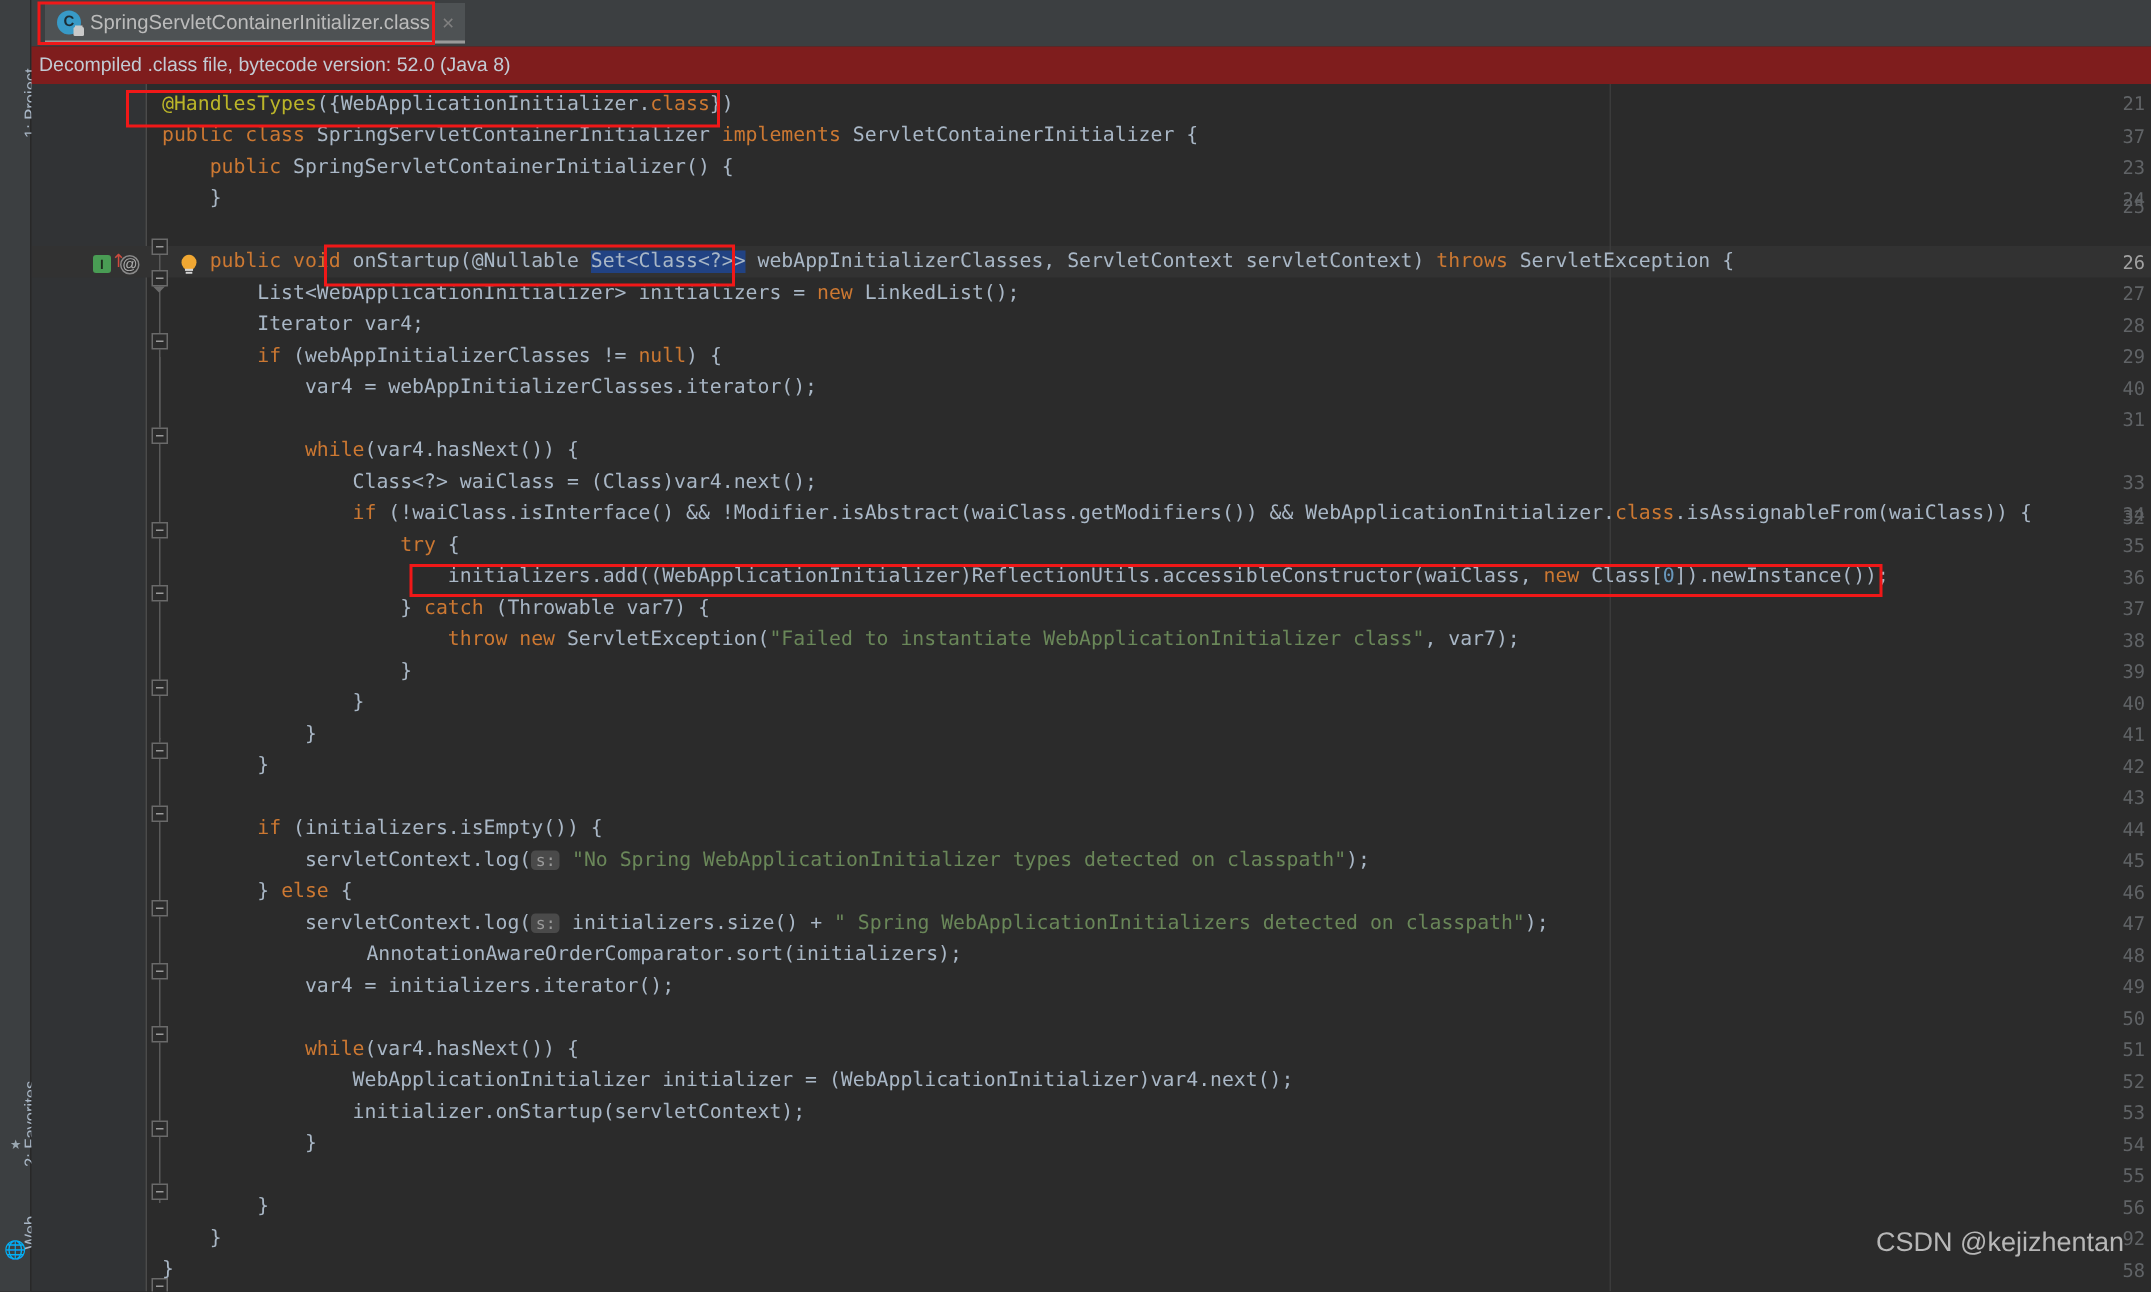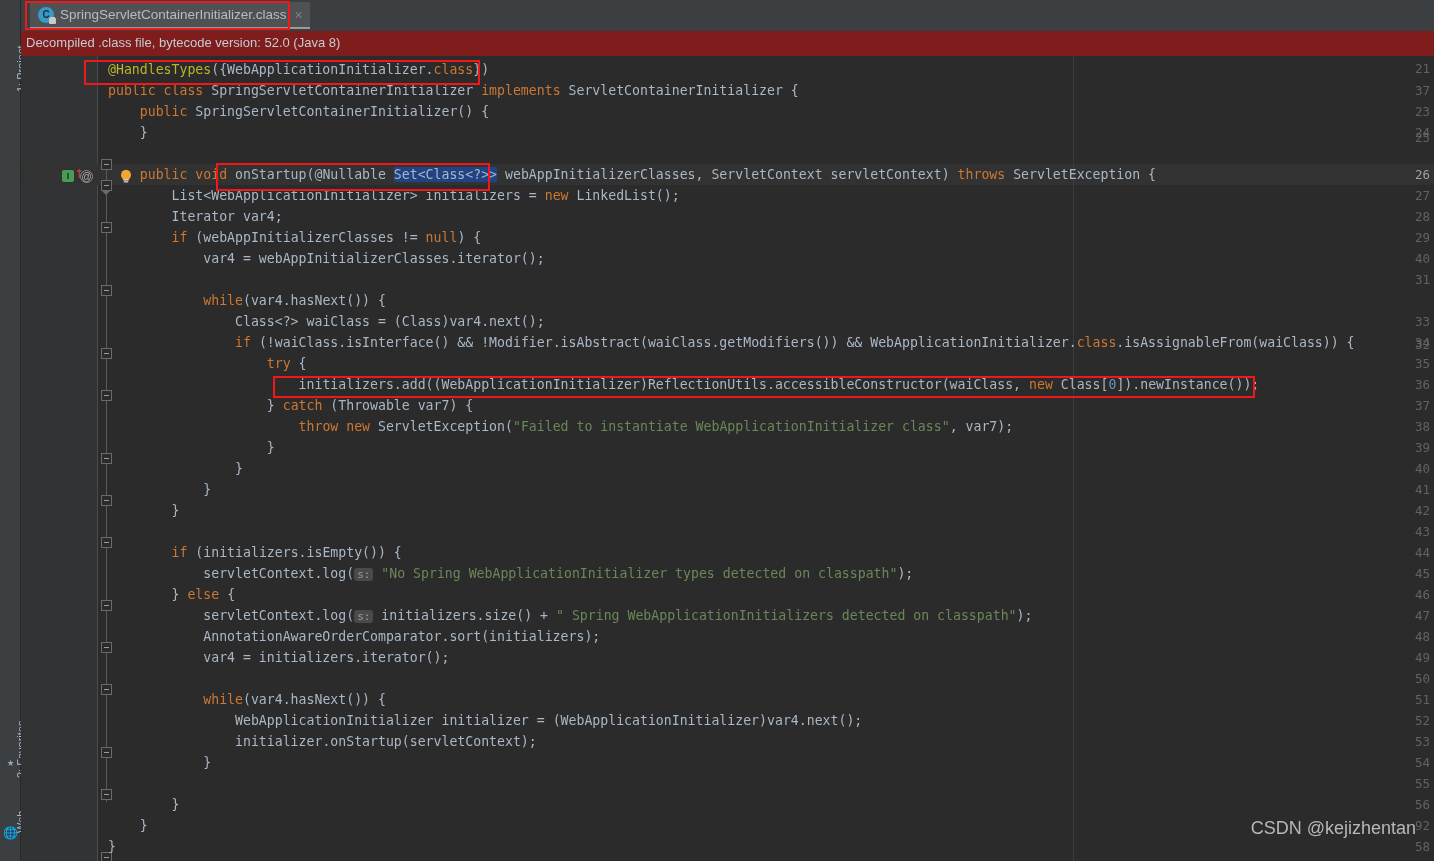--- a/index.html
+++ b/index.html
@@ -389,21 +389,21 @@
       <div class="codeline" style="top: 360px;">                        <span class="kw">throw new </span><span class="txt">ServletException(</span><span class="str">"Failed to instantiate WebApplicationInitializer class"</span><span class="txt">, var7);</span></div>
       <div class="codeline" style="top: 381px;">                    <span class="txt">}</span></div>
       <div class="codeline" style="top: 402px;">                <span class="txt">}</span></div>
       <div class="codeline" style="top: 423px;">            <span class="txt">}</span></div>
       <div class="codeline" style="top: 444px;">        <span class="txt">}</span></div>
       <div class="codeline" style="top: 465px;"></div>
       <div class="codeline" style="top: 486px;">        <span class="kw">if </span><span class="txt">(initializers.isEmpty()) {</span></div>
       <div class="codeline" style="top: 507px;">            <span class="txt">servletContext.log(</span><span class="hint">s:</span><span class="str"> "No Spring WebApplicationInitializer types detected on classpath"</span><span class="txt">);</span></div>
       <div class="codeline" style="top: 528px;">        <span class="txt">} </span><span class="kw">else </span><span class="txt">{</span></div>
       <div class="codeline" style="top: 549px;">            <span class="txt">servletContext.log(</span><span class="hint">s:</span><span class="txt"> initializers.size() + </span><span class="str">" Spring WebApplicationInitializers detected on classpath"</span><span class="txt">);</span></div>
-      <div class="codeline" style="top: 570px;">            <span class="txt">AnnotationAwareOrderComparator.sort(initializers);</span></div>
+      <div class="codeline" style="top: 570px; padding-left: 41px;">            <span class="txt">AnnotationAwareOrderComparator.sort(initializers);</span></div>
       <div class="codeline" style="top: 591px;">            <span class="txt">var4 = initializers.iterator();</span></div>
       <div class="codeline" style="top: 612px;"></div>
       <div class="codeline" style="top: 633px;">            <span class="kw">while</span><span class="txt">(var4.hasNext()) {</span></div>
       <div class="codeline" style="top: 654px;">                <span class="txt">WebApplicationInitializer initializer = (WebApplicationInitializer)var4.next();</span></div>
       <div class="codeline" style="top: 675px;">                <span class="txt">initializer.onStartup(servletContext);</span></div>
       <div class="codeline" style="top: 696px;">            <span class="txt">}</span></div>
       <div class="codeline" style="top: 717px;"></div>
       <div class="codeline" style="top: 738px;">        <span class="txt">}</span></div>
       <div class="codeline" style="top: 759px;">    <span class="txt">}</span></div>
       <div class="codeline" style="top: 780px;"><span class="txt">}</span></div>

